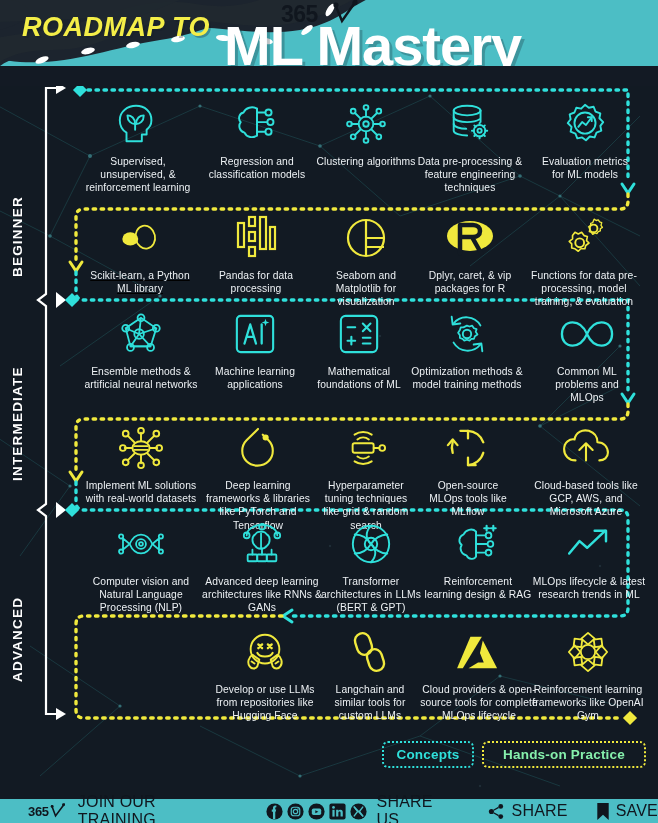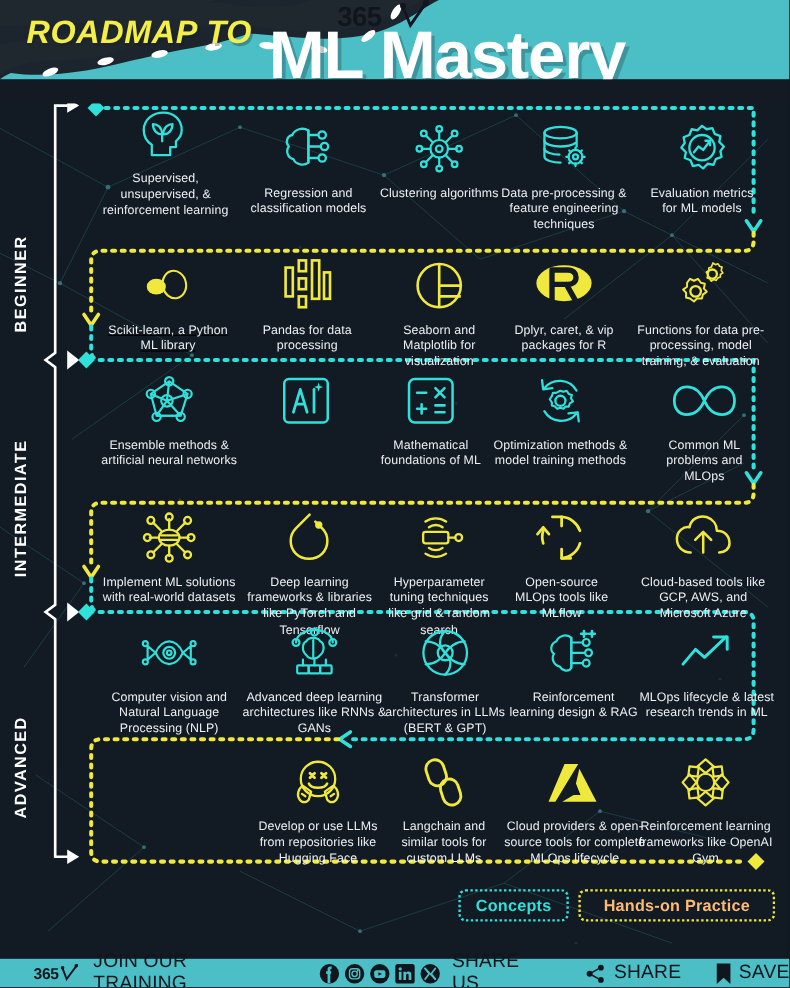--- a/index.html
+++ b/index.html
@@ -99,21 +99,21 @@
     font-size: 13.5px;
     font-weight: bold;
     letter-spacing: 0.2px;
   }
   .chip-concepts {
     border: 2.5px dotted #2FE0DB;
     color: #2FE0DB;
   }
   .chip-hands {
     border: 2.5px dotted #F0E93D;
-    color: #fdba74;
+    color: #86efac;
   }
 
   
   .footer {
     position: absolute; left: 0; top: 799px;
     width: 658px; height: 24px;
     background: #4CBEC5;
     display: flex; align-items: center;
   }
   .footer-365 {
@@ -246,21 +246,21 @@
       <path d="M292,524 L283,530 L292,536" stroke="#2FE0DB" stroke-width="3" fill="none" stroke-linecap="round"></path>
 
       <path d="M282,530 L84,530 Q76,530 76,538 L76,624 Q76,632 84,632 L620,632" stroke="#F0E93D" stroke-width="3.4" fill="none" stroke-dasharray="2.5 5.5" stroke-linecap="round"></path>
       <rect x="625" y="627" width="10" height="10" transform="rotate(45 630 632)" fill="#F0E93D"></rect>
     </svg>
 
     <div class="level-label" style="left:10px; top:92px; height:118px;">BEGINNER</div>
     <div class="level-label" style="left:10px; top:258px; height:160px;">INTERMEDIATE</div>
     <div class="level-label" style="left:10px; top:488px; height:130px;">ADVANCED</div>
 
-    <div class="card" style="left:78px; top:2px; width:120px;text-align:center;">
+    <div class="card" style="left:78px; top:14px; width:120px;text-align:center;">
       <div class="ico">
         <svg width="46" height="46" viewBox="0 0 48 48" stroke="#2FE0DB" stroke-width="2" fill="none" stroke-linecap="round" stroke-linejoin="round">
           <path d="M12,42 L12,33 C7,30 5,25 5,20 C5,11 13,5 22,5 C31,5 38,11 38,20 C38,25 36,27 33,30 L33,35 L28,35 L28,42 Z"></path>
           <path d="M21,24 C21,18 17,15 13,15 C13,21 17,24 21,24 Z"></path>
           <path d="M22,24 C22,18 26,15 30,15 C30,21 26,24 22,24 Z"></path>
           <path d="M21,24 L21,30"></path>
         </svg>
       </div>
       <div class="cap">Supervised, unsupervised, &amp; reinforcement learning</div>
     </div>
@@ -398,20 +398,21 @@
     </div>
     <div class="card" style="left:208px; top:224px; width:94px;">
       <div class="ico">
         <svg width="42" height="42" viewBox="0 0 44 44" stroke="#2FE0DB" stroke-width="2.2" fill="none" stroke-linecap="round" stroke-linejoin="round">
           <rect x="3" y="3" width="38" height="38" rx="4"></rect>
           <path d="M11,32 L17,12 L23,32 M13.5,25 L20.5,25" stroke-width="2.4"></path>
           <path d="M29,12 L29,32" stroke-width="2.4"></path>
           <path d="M33,6 L34,9 L37,10 L34,11 L33,14 L32,11 L29,10 L32,9 Z" fill="#2FE0DB" stroke="none"></path>
         </svg>
       </div>
+      <div class="cap">Machine learning applications</div>
     </div>
     <div class="card" style="left:308px; top:224px; width:102px;">
       <div class="ico">
         <svg width="42" height="42" viewBox="0 0 44 44" stroke="#2FE0DB" stroke-width="2.2" fill="none" stroke-linecap="round">
           <rect x="3" y="3" width="38" height="38" rx="5"></rect>
           <path d="M10,15 L18,15"></path>
           <path d="M26,11 L34,19 M34,11 L26,19"></path>
           <path d="M14,25 L14,33 M10,29 L18,29"></path>
           <path d="M26,26 L34,26 M26,32 L34,32"></path>
         </svg>

